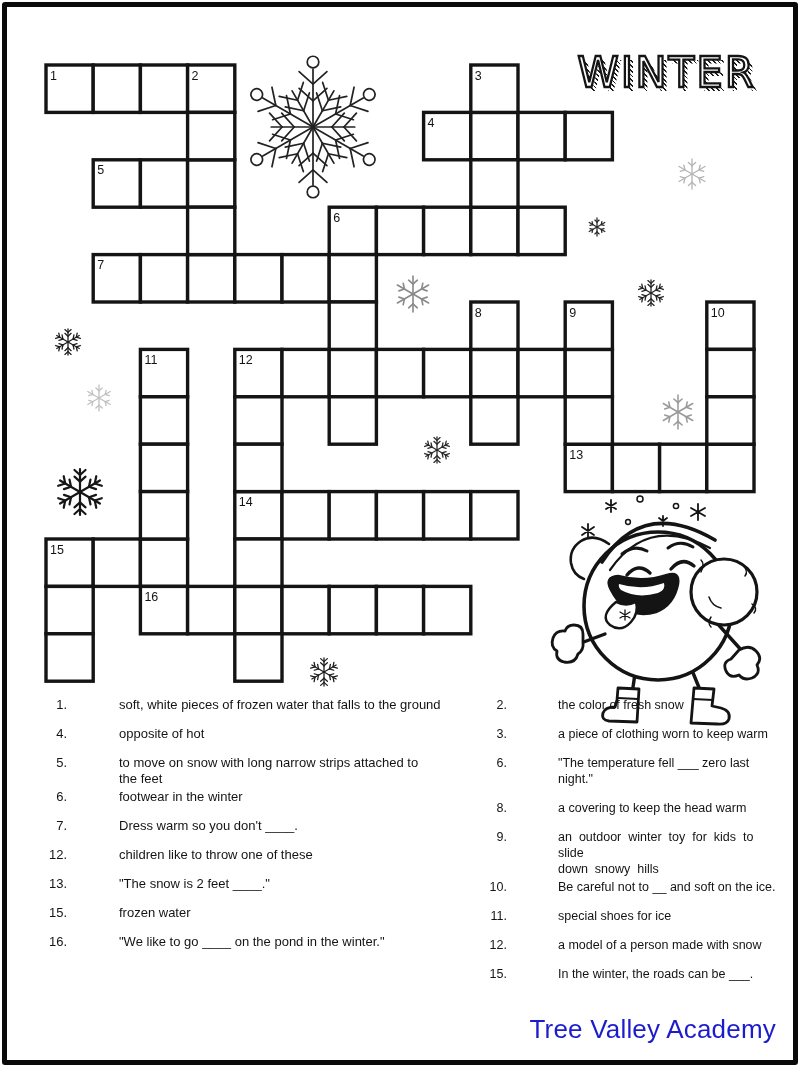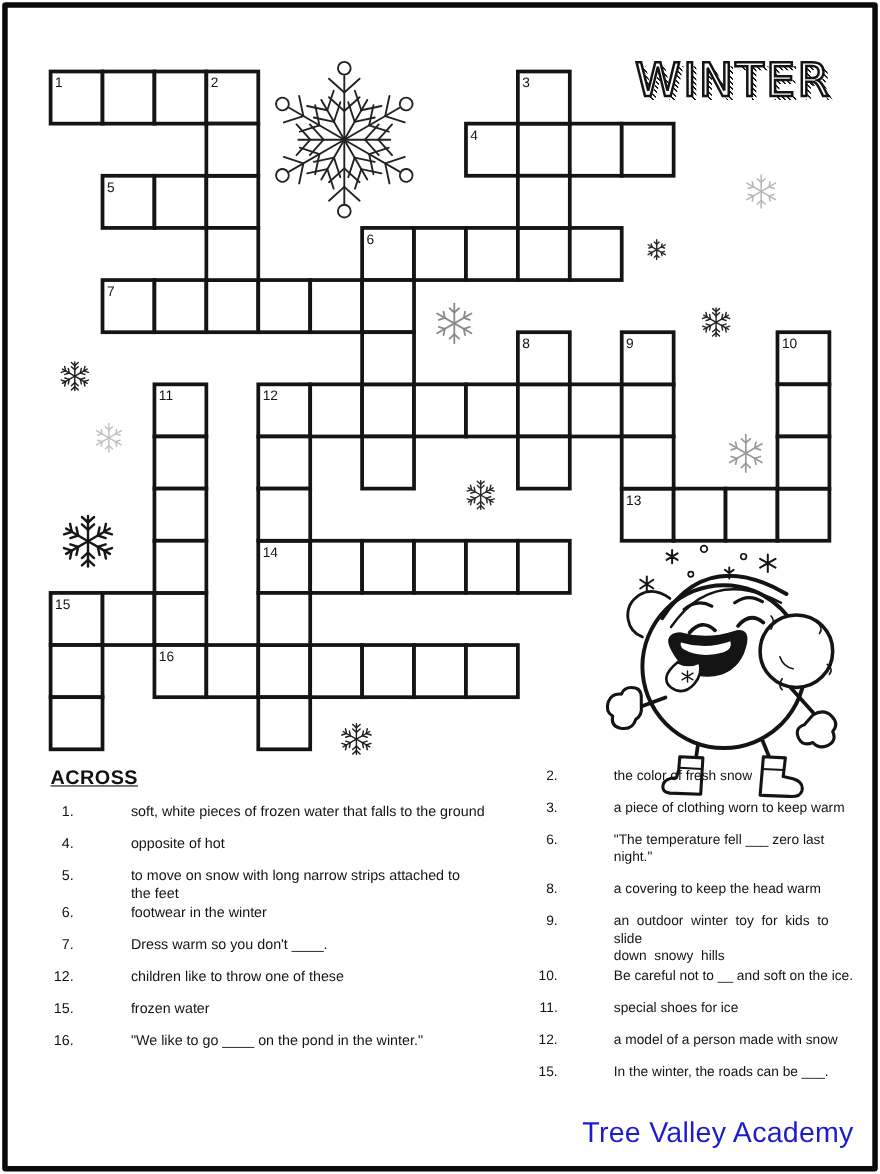--- a/index.html
+++ b/index.html
@@ -671,21 +671,20 @@
     <g>
       <path d="M75,206 L96,207 L94,240 L66,239 Q58,238 60,231 Q62,225 72,225 L74,218 Z" fill="#fff" stroke-width="2.8"></path>
       <path d="M75,216 L95,217" stroke-width="1.8"></path>
       <path d="M151,206 L171,207 L169,224 L178,226 Q188,229 186,237 Q184,243 174,242 L148,241 Z" fill="#fff" stroke-width="2.8"></path>
       <path d="M150,217 L170,218" stroke-width="1.8"></path>
     </g>
   </g>
 </svg>
 
 <div class="clues across">
-  <h2>ACROSS</h2>
   <div>
       <div class="clue">
         <span class="cnum">1.</span>
         <span class="ctext">soft, white pieces of frozen water that falls to the ground</span>
       </div>
       <div class="clue">
         <span class="cnum">4.</span>
         <span class="ctext">opposite of hot</span>
       </div>
       <div class="clue tight">
@@ -699,20 +698,24 @@
       </div>
       <div class="clue">
         <span class="cnum">7.</span>
         <span class="ctext">Dress warm so you don't ____.</span>
       </div>
       <div class="clue">
         <span class="cnum">12.</span>
         <span class="ctext">children like to throw one of these</span>
       </div>
       <div class="clue">
+        <span class="cnum">13.</span>
+        <span class="ctext">"The snow is 2 feet ____."</span>
+      </div>
+      <div class="clue">
         <span class="cnum">15.</span>
         <span class="ctext">frozen water</span>
       </div>
       <div class="clue">
         <span class="cnum">16.</span>
         <span class="ctext">"We like to go ____ on the pond in the winter."</span>
       </div>
     </div>
 </div>
 

